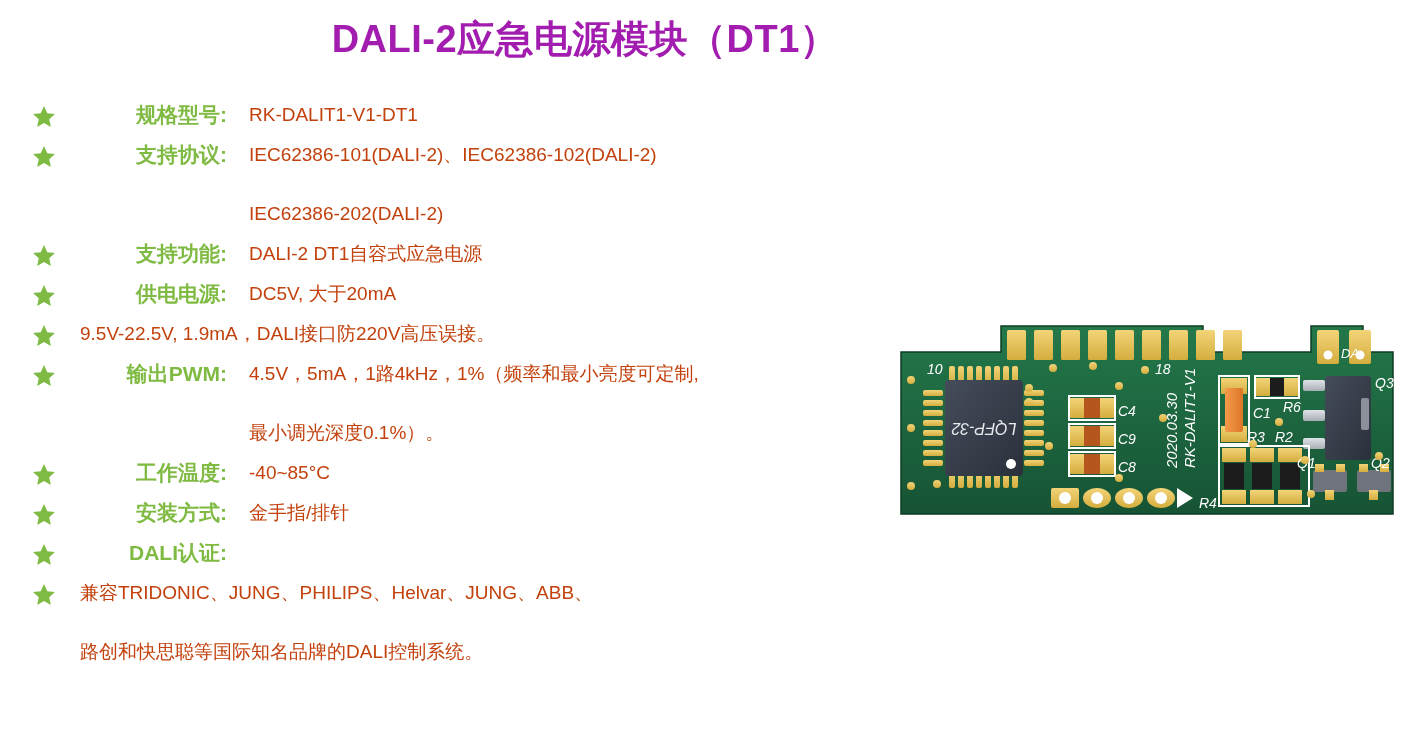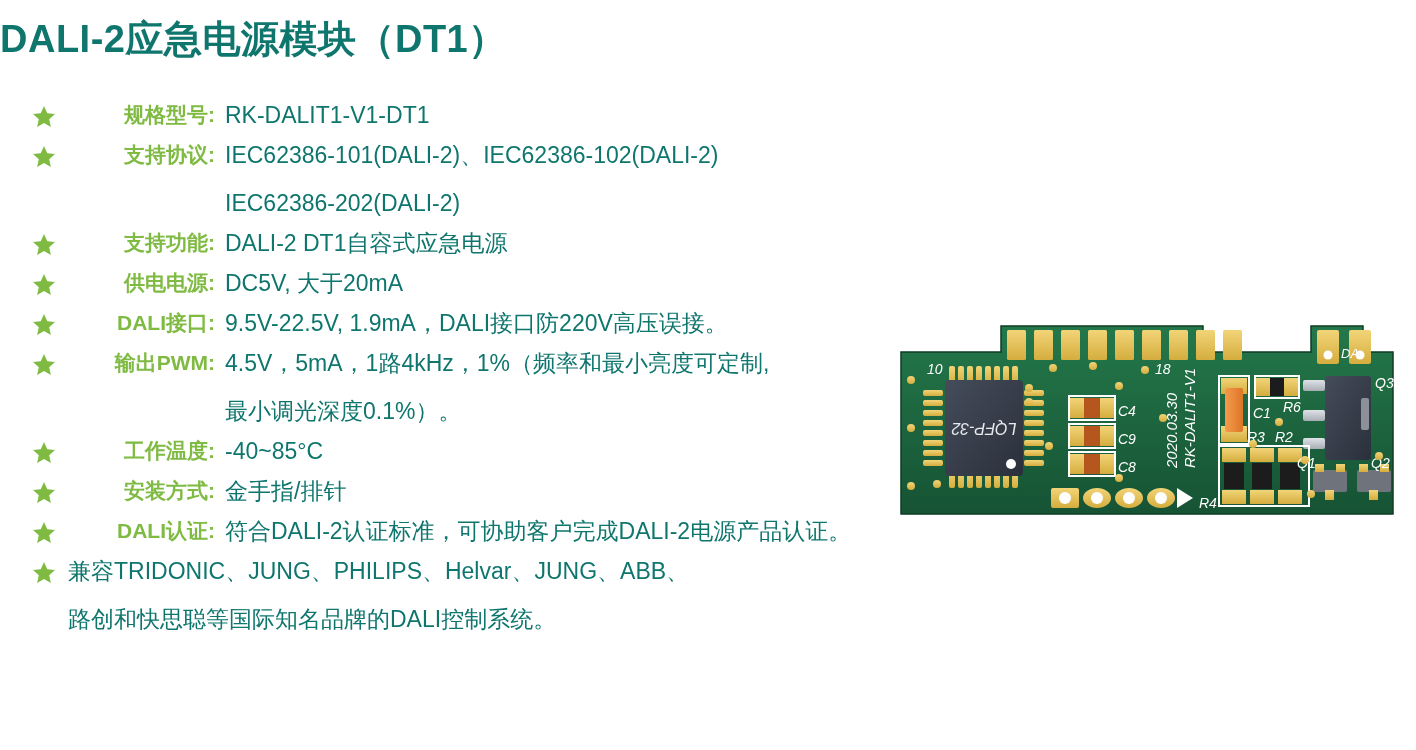--- a/index.html
+++ b/index.html
@@ -8,46 +8,47 @@
     background:#ffffff;
     font-family:"Liberation Sans","DejaVu Sans",sans-serif;
     overflow:hidden;
     position:relative;
   }
   .page{position:relative;width:1416px;height:750px;}
 
   
   .title{
     position:absolute;left:0;top:14px;width:1170px;
-    font-size:38px;font-weight:bold;color:#0f766e;
+    text-align:center;
+    font-size:38px;font-weight:bold;color:#a21caf;
     letter-spacing:.5px;white-space:nowrap;
   }
 
   
   .spec-list{position:absolute;left:0;top:100px;width:900px;}
-  .spec-row{display:flex;align-items:flex-start;margin-bottom:10px;}
+  .spec-row{display:flex;align-items:flex-start;margin-bottom:10px;gap:12px;}
   .star{
     width:28px;flex:0 0 28px;
     color:#7FBA42;font-size:22px;line-height:30px;
     text-align:center;margin-left:30px;
   }
   .star svg{display:block;margin:6px auto 0;}
   .label{
     flex:0 0 157px;width:157px;
     text-align:right;
     font-size:21px;font-weight:bold;color:#7FBA42;
     line-height:30px;white-space:nowrap;
     padding-right:0;
   }
   .value{
     margin-left:10px;
-    font-size:23px;color:#0f766e;line-height:30px;
+    font-size:19px;color:#c2410c;line-height:30px;
     white-space:nowrap;
   }
-  .value .sub{display:block;margin-top:18px;}
+  .value .sub{display:block;margin-top:29px;}
 
   
   .pcb-wrap{position:absolute;left:893px;top:318px;width:512px;height:210px;font-style:italic;}
   .pcb-wrap svg{display:block;}
 </style>
 </head>
 <body>
 
 <div class="page">
 
@@ -97,21 +98,20 @@
       <div class="label">供电电源:</div>
       <div class="value"><span>DC5V, 大于20mA</span></div>
     </div>
 
     <div class="spec-row">
       <div class="star">
         <svg width="22" height="21" viewBox="0 0 24 23">
             <polygon points="12,0 15.6,7.9 24,8.8 17.7,14.5 19.5,23 12,18.7 4.5,23 6.3,14.5 0,8.8 8.4,7.9" fill="#7FBA42"></polygon>
           </svg>
       </div>
-      <div class="label">DALI接口:</div>
       <div class="value"><span>9.5V-22.5V, 1.9mA，DALI接口防220V高压误接。</span></div>
     </div>
 
     <div class="spec-row">
       <div class="star">
         <svg width="22" height="21" viewBox="0 0 24 23">
             <polygon points="12,0 15.6,7.9 24,8.8 17.7,14.5 19.5,23 12,18.7 4.5,23 6.3,14.5 0,8.8 8.4,7.9" fill="#7FBA42"></polygon>
           </svg>
       </div>
       <div class="label">输出PWM:</div>
@@ -142,21 +142,20 @@
       <div class="value"><span>金手指/排针</span></div>
     </div>
 
     <div class="spec-row">
       <div class="star">
         <svg width="22" height="21" viewBox="0 0 24 23">
             <polygon points="12,0 15.6,7.9 24,8.8 17.7,14.5 19.5,23 12,18.7 4.5,23 6.3,14.5 0,8.8 8.4,7.9" fill="#7FBA42"></polygon>
           </svg>
       </div>
       <div class="label">DALI认证:</div>
-      <div class="value"><span>符合DALI-2认证标准，可协助客户完成DALI-2电源产品认证。</span></div>
     </div>
 
     <div class="spec-row">
       <div class="star">
         <svg width="22" height="21" viewBox="0 0 24 23">
             <polygon points="12,0 15.6,7.9 24,8.8 17.7,14.5 19.5,23 12,18.7 4.5,23 6.3,14.5 0,8.8 8.4,7.9" fill="#7FBA42"></polygon>
           </svg>
       </div>
       <div class="value">
         <span>兼容TRIDONIC、JUNG、PHILIPS、Helvar、JUNG、ABB、</span>

